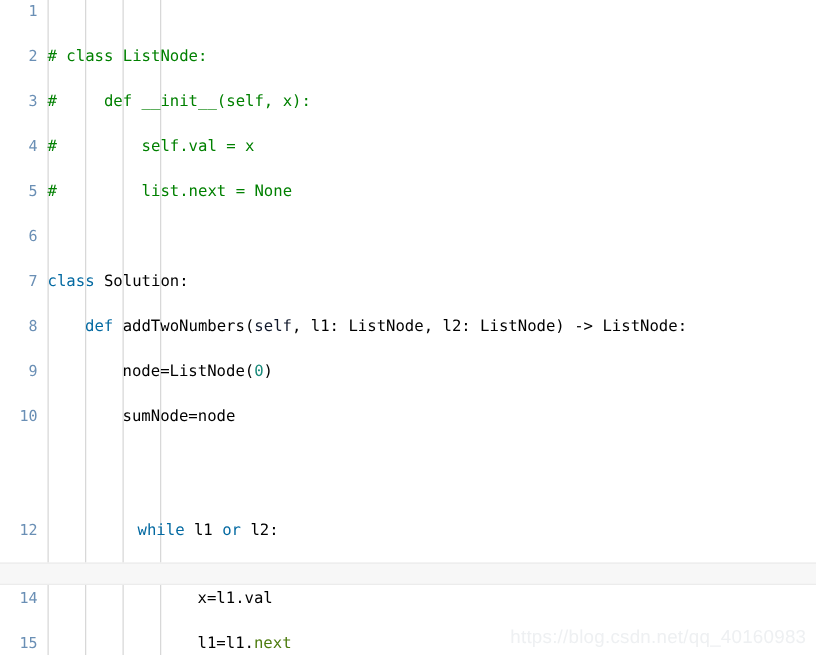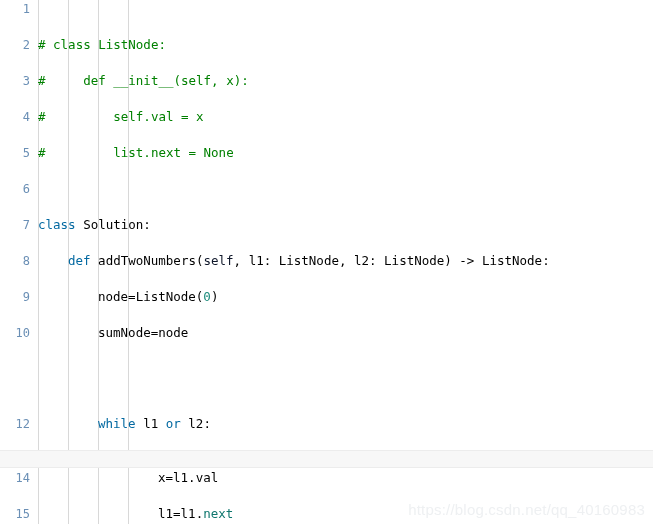--- a/index.html
+++ b/index.html
@@ -31,21 +31,21 @@
     position:absolute;left:0;width:30px;text-align:right;
     color:#6a8fb5;font-size:12px;line-height:18px;
   }
   .code{position:absolute;left:38px;color:#1a1a1a;}
 
   
   .cm{color:#008000;}            
   .kw{color:#0369a1;}            
   .slf{color:#0f172a;}           
   .num{color:#1a8a7a;}           
-  .attr{color:#0f766e;margin-top:45px;}          
+  .attr{color:#4d7c0f;margin-top:45px;}          
   .pl{color:#000000;}            
 
   
   .watermark{
     position:absolute;right:8px;bottom:6px;
     font-family:"Liberation Sans",sans-serif;
     font-size:15px;color:#eef0f2;letter-spacing:.2px;
     white-space:nowrap;user-select:none;
   }
 </style>
@@ -67,20 +67,20 @@
       <div class="row" style="top: 0px;"><span class="lineno">1</span></div>
       <div class="row" style="top: 18px;"><span class="lineno">2</span><span class="code" style="left: 38px;"><span class="cm"># class ListNode:</span></span></div>
       <div class="row" style="top: 36px;"><span class="lineno">3</span><span class="code" style="left: 38px; text-align: center;"><span class="cm">#     def __init__(self, x):</span></span></div>
       <div class="row" style="top: 54px;"><span class="lineno">4</span><span class="code" style="left: 38px;"><span class="cm">#         self.val = x</span></span></div>
       <div class="row" style="top: 72px;"><span class="lineno">5</span><span class="code" style="left: 38px;"><span class="cm">#         list.next = None</span></span></div>
       <div class="row" style="top: 90px;"><span class="lineno">6</span><span class="code" style="left: 38px;"></span></div>
       <div class="row" style="top: 108px;"><span class="lineno">7</span><span class="code" style="left: 38px;"><span class="kw">class</span><span class="pl"> Solution:</span></span></div>
       <div class="row" style="top: 126px;"><span class="lineno">8</span><span class="code" style="left: 68px;"><span class="kw">def</span><span class="pl"> addTwoNumbers(</span><span class="slf">self</span><span class="pl">, l1: ListNode, l2: ListNode) -&gt; ListNode:</span></span></div>
       <div class="row" style="top: 144px;"><span class="lineno">9</span><span class="code" style="left: 98px;"><span class="pl">node=ListNode(</span><span class="num">0</span><span class="pl">)</span></span></div>
       <div class="row" style="top: 162px;"><span class="lineno">10</span><span class="code" style="left: 98px;"><span class="pl">sumNode=node</span></span></div>
-      <div class="row" style="top: 198px; margin-top: 37px;"><span class="lineno">12</span><span class="code" style="left: 98px;"><span class="kw">while</span><span class="pl"> l1 </span><span class="kw">or</span><span class="pl"> l2:</span></span></div>
+      <div class="row" style="top: 198px; margin-top: 37px;"><span class="lineno">12</span><span class="code" style="left: 98px; padding-left: 12px;"><span class="kw">while</span><span class="pl"> l1 </span><span class="kw">or</span><span class="pl"> l2:</span></span></div>
       <div class="row" style="top: 234px;"><span class="lineno">14</span><span class="code" style="left: 158px;"><span class="pl">x=l1.val</span></span></div>
       <div class="row" style="top: 252px;"><span class="lineno">15</span><span class="code" style="left: 158px;"><span class="pl">l1=l1.</span><span class="attr">next</span></span></div>
     </div>
 
   <div class="watermark">https://blog.csdn.net/qq_40160983</div>
 
 </div>
 
 </body></html>

